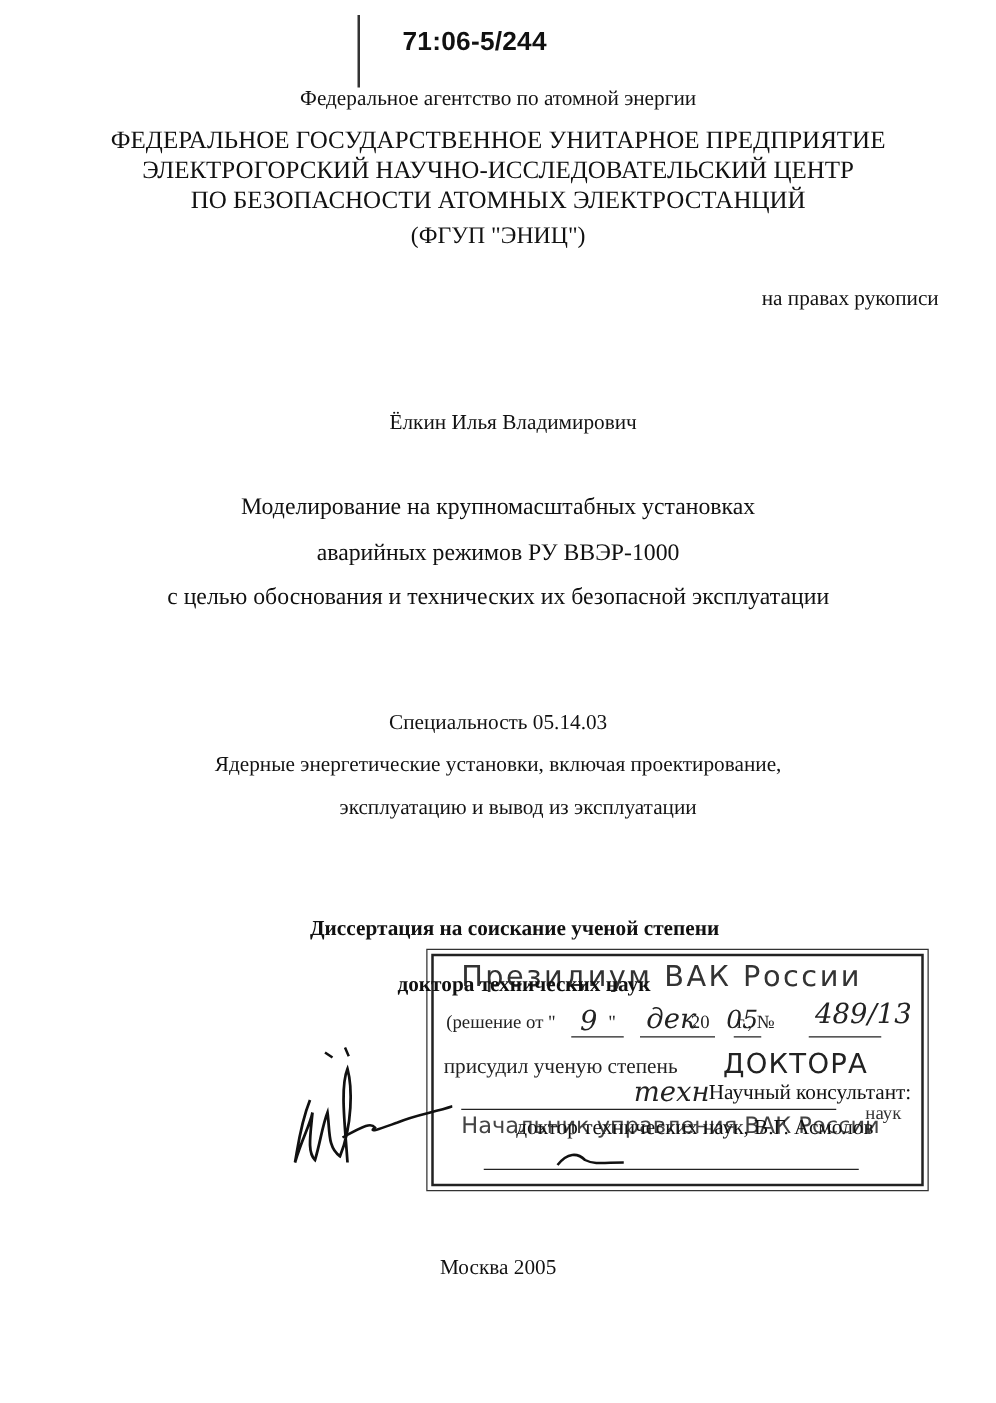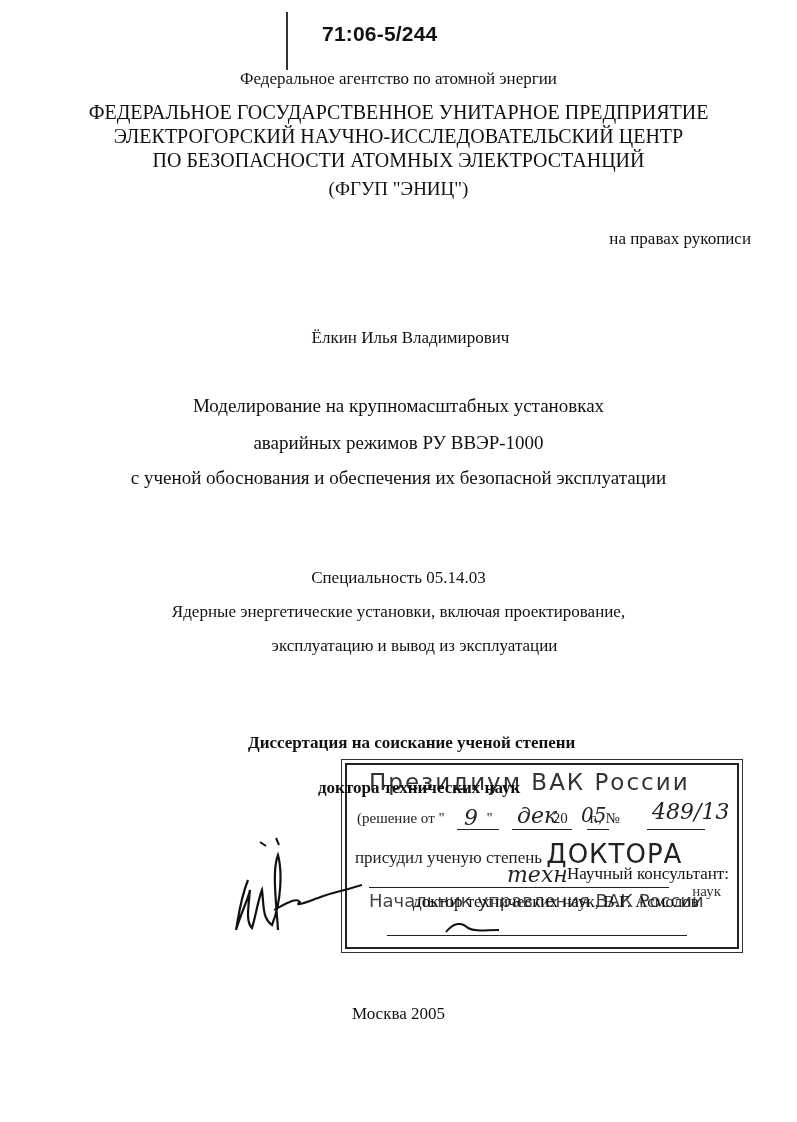--- a/index.html
+++ b/index.html
@@ -28,21 +28,21 @@
   .consultant-label { top: 864px; left: 567px; font-size: 17px; z-index: 3; }
   .consultant-name { top: 892px; left: 413px; font-size: 17px; z-index: 3; }
   .city { top: 1004px; font-size: 17px; }
 
   
   .stamp { position: absolute; left: 345px; top: 763px; width: 390px; height: 182px; border: 2px solid #222; outline: 1.5px solid #333; outline-offset: 3px; z-index: 2; }
   .stamp-line { position: absolute; white-space: nowrap; color: #222; font-family: "DejaVu Sans", sans-serif; }
   .stamp-head { left: 22px; top: 4px; font-size: 23px; letter-spacing: 2px; color: #333; }
   .stamp-decision { left: 10px; top: 45px; font-size: 15px; font-family: "Liberation Serif", serif; }
   .stamp-awarded { left: 8px; top: 74px; font-size: 17px; font-family: "Liberation Serif", serif; }
-  .stamp-awarded .big { font-family: "DejaVu Sans", sans-serif; font-size: 26px; letter-spacing: 1px; }
+  .stamp-awarded .big { font-family: "DejaVu Sans", sans-serif; font-size: 22px; letter-spacing: 1px; margin-left: 32px; }
   .stamp-blank { position: absolute; height: 1.2px; background: #222; }
   .stamp-sci { right: 16px; top: 118px; font-size: 15px; font-family: "Liberation Serif", serif; color: #333; }
   .stamp-head2 { left: 22px; top: 125px; font-size: 18px; font-family: "DejaVu Sans", sans-serif; color: #444; }
   .hw { font-family: "DejaVu Serif", serif; font-style: italic; color: #222; }
   .hw-day { left: 117px; top: 40px; font-size: 22px; }
   .hw-month { left: 170px; top: 38px; font-size: 22px; }
   .hw-year { left: 234px; top: 38px; font-size: 20px; }
   .hw-num { left: 305px; top: 34px; font-size: 22px; }
   .hw-tech { left: 160px; top: 97px; font-size: 22px; }
   .signature { position: absolute; left: 232px; top: 830px; z-index: 4; }
@@ -59,21 +59,21 @@
 <div class="abs center org org2">ЭЛЕКТРОГОРСКИЙ НАУЧНО-ИССЛЕДОВАТЕЛЬСКИЙ ЦЕНТР</div>
 <div class="abs center org org3">ПО БЕЗОПАСНОСТИ АТОМНЫХ ЭЛЕКТРОСТАНЦИЙ</div>
 <div class="abs center abbr">(ФГУП "ЭНИЦ")</div>
 
 <div class="abs manuscript">на правах рукописи</div>
 
 <div class="abs center author">Ёлкин Илья Владимирович</div>
 
 <div class="abs center title t1">Моделирование на крупномасштабных установках</div>
 <div class="abs center title t2">аварийных режимов РУ ВВЭР-1000</div>
-<div class="abs center title t3">с ученой обоснования и обеспечения их безопасной эксплуатации</div>
+<div class="abs center title t3">с целью обоснования и технических их безопасной эксплуатации</div>
 
 <div class="abs center spec">Специальность 05.14.03</div>
 <div class="abs center spec-d1">Ядерные энергетические установки, включая проектирование,</div>
 <div class="abs center spec-d2">эксплуатацию и вывод из эксплуатации</div>
 
 <div class="abs degree1">Диссертация на соискание ученой степени</div>
 <div class="abs degree2">доктора технических наук</div>
 
 <div class="stamp">
   <div class="stamp-line stamp-head">Президиум ВАК России</div>

